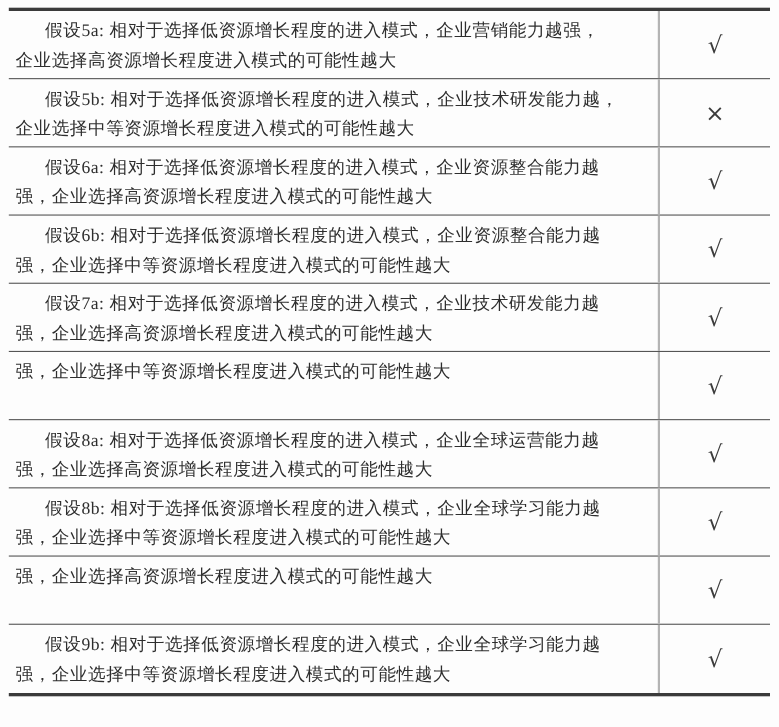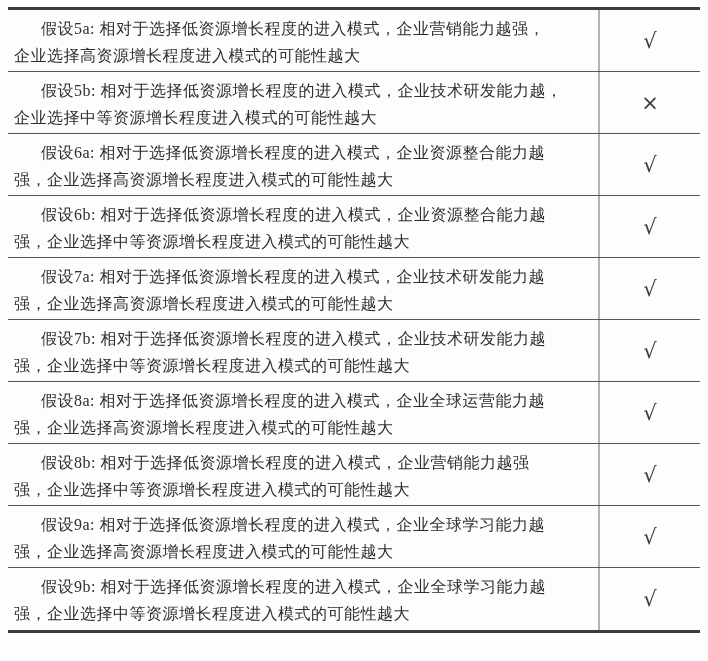--- a/index.html
+++ b/index.html
@@ -109,45 +109,43 @@
   <div class="trow">
     <div class="td-hyp">
       <div class="line1">假设7a: 相对于选择低资源增长程度的进入模式，企业技术研发能力越</div>
       <div class="line2">强，企业选择高资源增长程度进入模式的可能性越大</div>
     </div>
     <div class="td-res">√</div>
   </div>
 
   <div class="trow">
     <div class="td-hyp">
-      <div class="line1">假设7b: 相对于选择低资源增长程度的进入模式，企业技术研发能力越</div>
       <div class="line2">强，企业选择中等资源增长程度进入模式的可能性越大</div>
     </div>
     <div class="td-res">√</div>
   </div>
 
   <div class="trow">
     <div class="td-hyp">
       <div class="line1">假设8a: 相对于选择低资源增长程度的进入模式，企业全球运营能力越</div>
       <div class="line2">强，企业选择高资源增长程度进入模式的可能性越大</div>
     </div>
     <div class="td-res">√</div>
   </div>
 
   <div class="trow">
     <div class="td-hyp">
-      <div class="line1">假设8b: 相对于选择低资源增长程度的进入模式，企业营销能力越强</div>
+      <div class="line1">假设8b: 相对于选择低资源增长程度的进入模式，企业全球学习能力越</div>
       <div class="line2">强，企业选择中等资源增长程度进入模式的可能性越大</div>
     </div>
     <div class="td-res">√</div>
   </div>
 
   <div class="trow">
     <div class="td-hyp">
-      <div class="line1">假设9a: 相对于选择低资源增长程度的进入模式，企业全球学习能力越</div>
       <div class="line2">强，企业选择高资源增长程度进入模式的可能性越大</div>
     </div>
     <div class="td-res">√</div>
   </div>
 
   <div class="trow">
     <div class="td-hyp">
       <div class="line1">假设9b: 相对于选择低资源增长程度的进入模式，企业全球学习能力越</div>
       <div class="line2">强，企业选择中等资源增长程度进入模式的可能性越大</div>
     </div>

